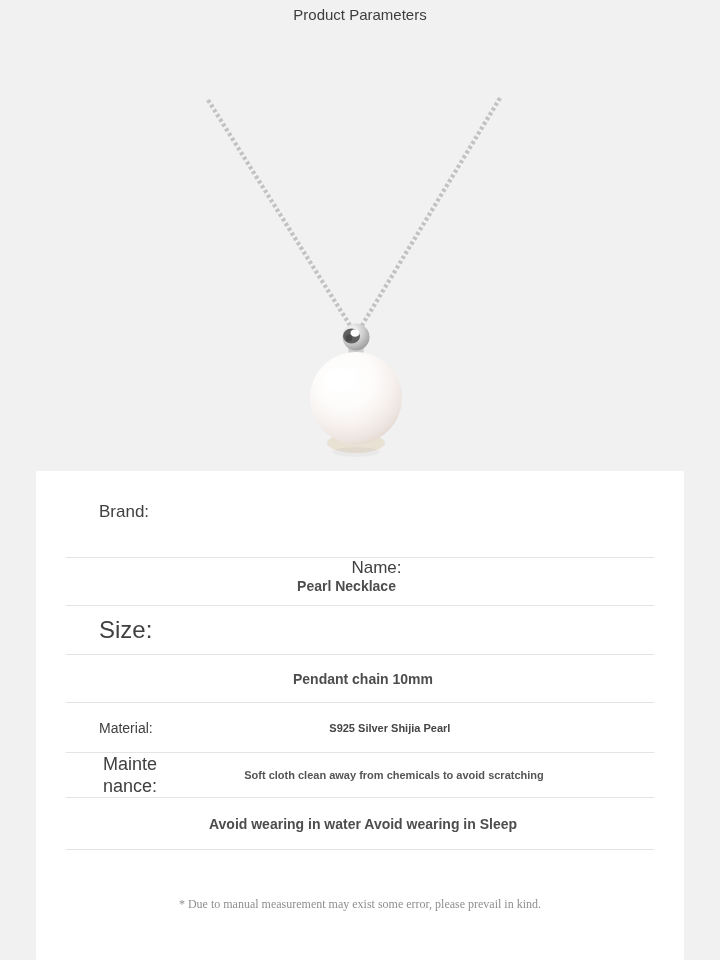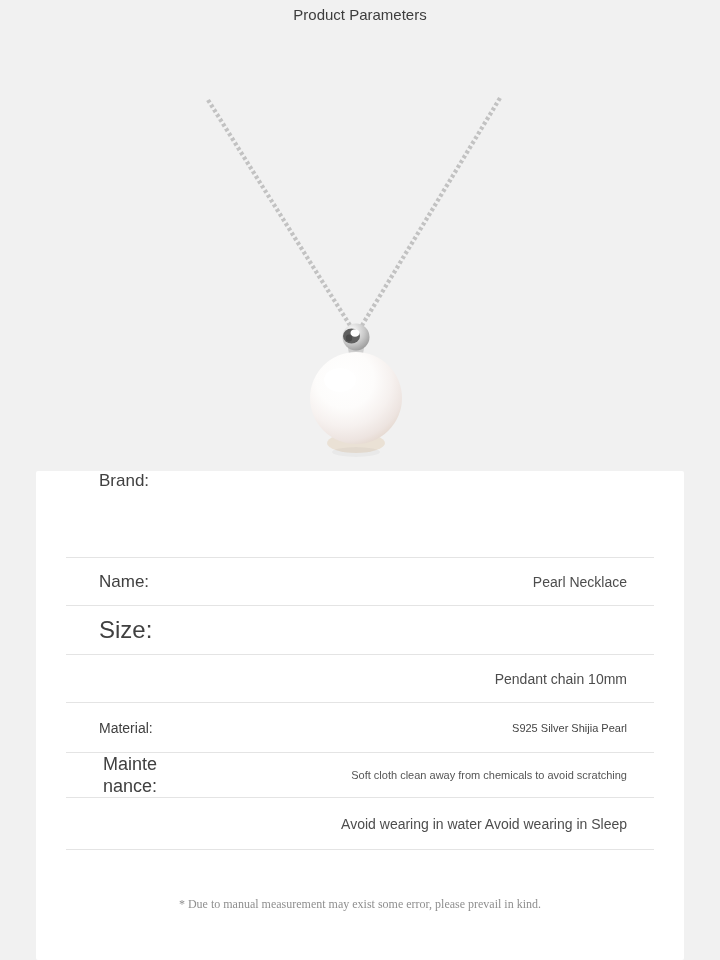--- a/index.html
+++ b/index.html
@@ -25,29 +25,29 @@
   .card{
     position:absolute;left:36px;top:471px;width:648px;height:489px;
     background:#ffffff;border-radius:2px;
   }
   .rows{margin:0 30px;}
   .row{
     display:flex;justify-content:space-between;align-items:center;
     border-bottom:1px solid #e4e4e4;
     box-sizing:border-box;
   }
-  .row-brand{height:87px;align-items:flex-start;padding-bottom:4px;}
-  .row-name{height:48px;}
+  .row-brand{height:87px;align-items:center;padding-bottom:4px;}
+  .row-name{height:48px;flex-direction:column;}
   .row-size{height:49px;}
   .row-pendant{height:48px;}
   .row-material{height:50px;}
   .row-maint{height:45px;}
   .row-avoid{height:52px;}
   .label{color:#404040;margin-left:33px;flex:0 0 auto;}
-  .value{color:#4d4d4d;margin-right:27px;text-align:right;flex:1 1 auto;}
+  .value{color:#4d4d4d;margin-right:27px;text-align:center;flex:1 1 auto;font-weight:bold;}
   .lbl-brand,.lbl-name{font-size:17px;}
   .lbl-size{font-size:24px;}
   .lbl-material{font-size:14px;}
   .lbl-maint{
     font-size:18px;line-height:1.25;width:62px;
     text-align:center;word-break:break-all;
   }
   .val-name{font-size:14px;}
   .val-size{font-size:11px;color:#636363;}
   .val-pendant{font-size:14px;}

